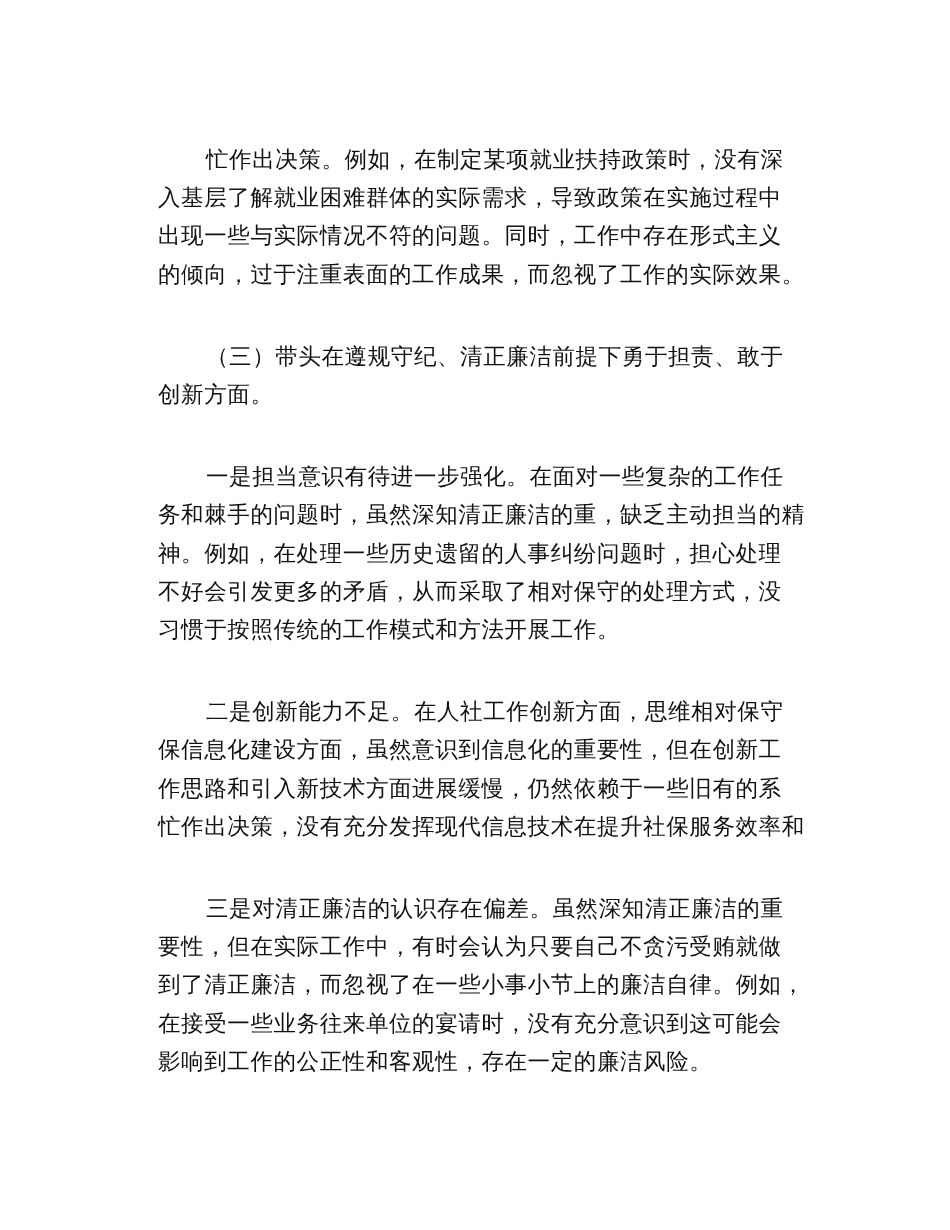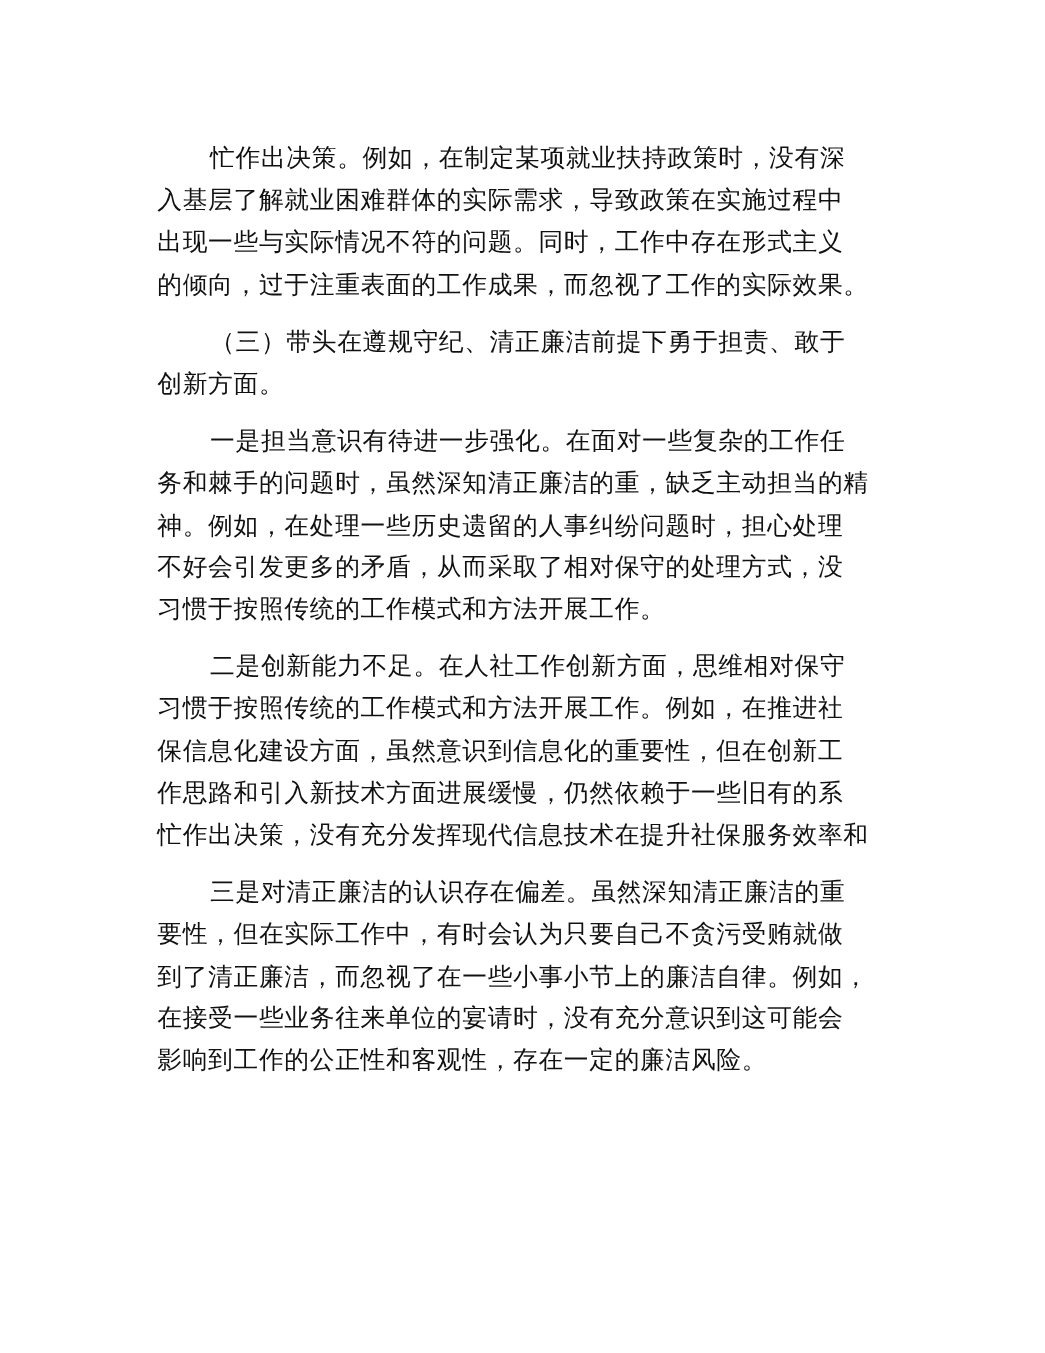--- a/index.html
+++ b/index.html
@@ -15,21 +15,21 @@
       font-family: "DejaVu Sans", "Liberation Sans", sans-serif;
       color: #111111;
     }
     .page {
       position: absolute;
       left: 142px;
       top: 124px;
       width: 690px;
     }
     .para {
-      margin: 1px;
+      margin: 16px;
       padding: 0;
       font-size: 22.5px;
       line-height: 38.2px;
       letter-spacing: 0.6px;
       text-align: justify;
       text-align-last: left;
       word-break: break-all;
     }
     .gap {
       height: 12px;
@@ -62,21 +62,20 @@
     <span class="line" style="padding-left:48px">一是担当意识有待进一步强化。在面对一些复杂的工作任</span>
     <span class="line">务和棘手的问题时，虽然深知清正廉洁的重，缺乏主动担当的精</span>
     <span class="line">神。例如，在处理一些历史遗留的人事纠纷问题时，担心处理</span>
     <span class="line">不好会引发更多的矛盾，从而采取了相对保守的处理方式，没</span>
     <span class="line">习惯于按照传统的工作模式和方法开展工作。</span>
   </p>
   <div class="gap"></div>
 
   <p class="para">
     <span class="line" style="padding-left:48px">二是创新能力不足。在人社工作创新方面，思维相对保守</span>
-    <span class="line">习惯于按照传统的工作模式和方法开展工作。例如，在推进社</span>
     <span class="line">保信息化建设方面，虽然意识到信息化的重要性，但在创新工</span>
     <span class="line">作思路和引入新技术方面进展缓慢，仍然依赖于一些旧有的系</span>
     <span class="line">忙作出决策，没有充分发挥现代信息技术在提升社保服务效率和</span>
   </p>
   <div class="gap"></div>
 
   <p class="para">
     <span class="line" style="padding-left:48px">三是对清正廉洁的认识存在偏差。虽然深知清正廉洁的重</span>
     <span class="line">要性，但在实际工作中，有时会认为只要自己不贪污受贿就做</span>
     <span class="line">到了清正廉洁，而忽视了在一些小事小节上的廉洁自律。例如，</span>

